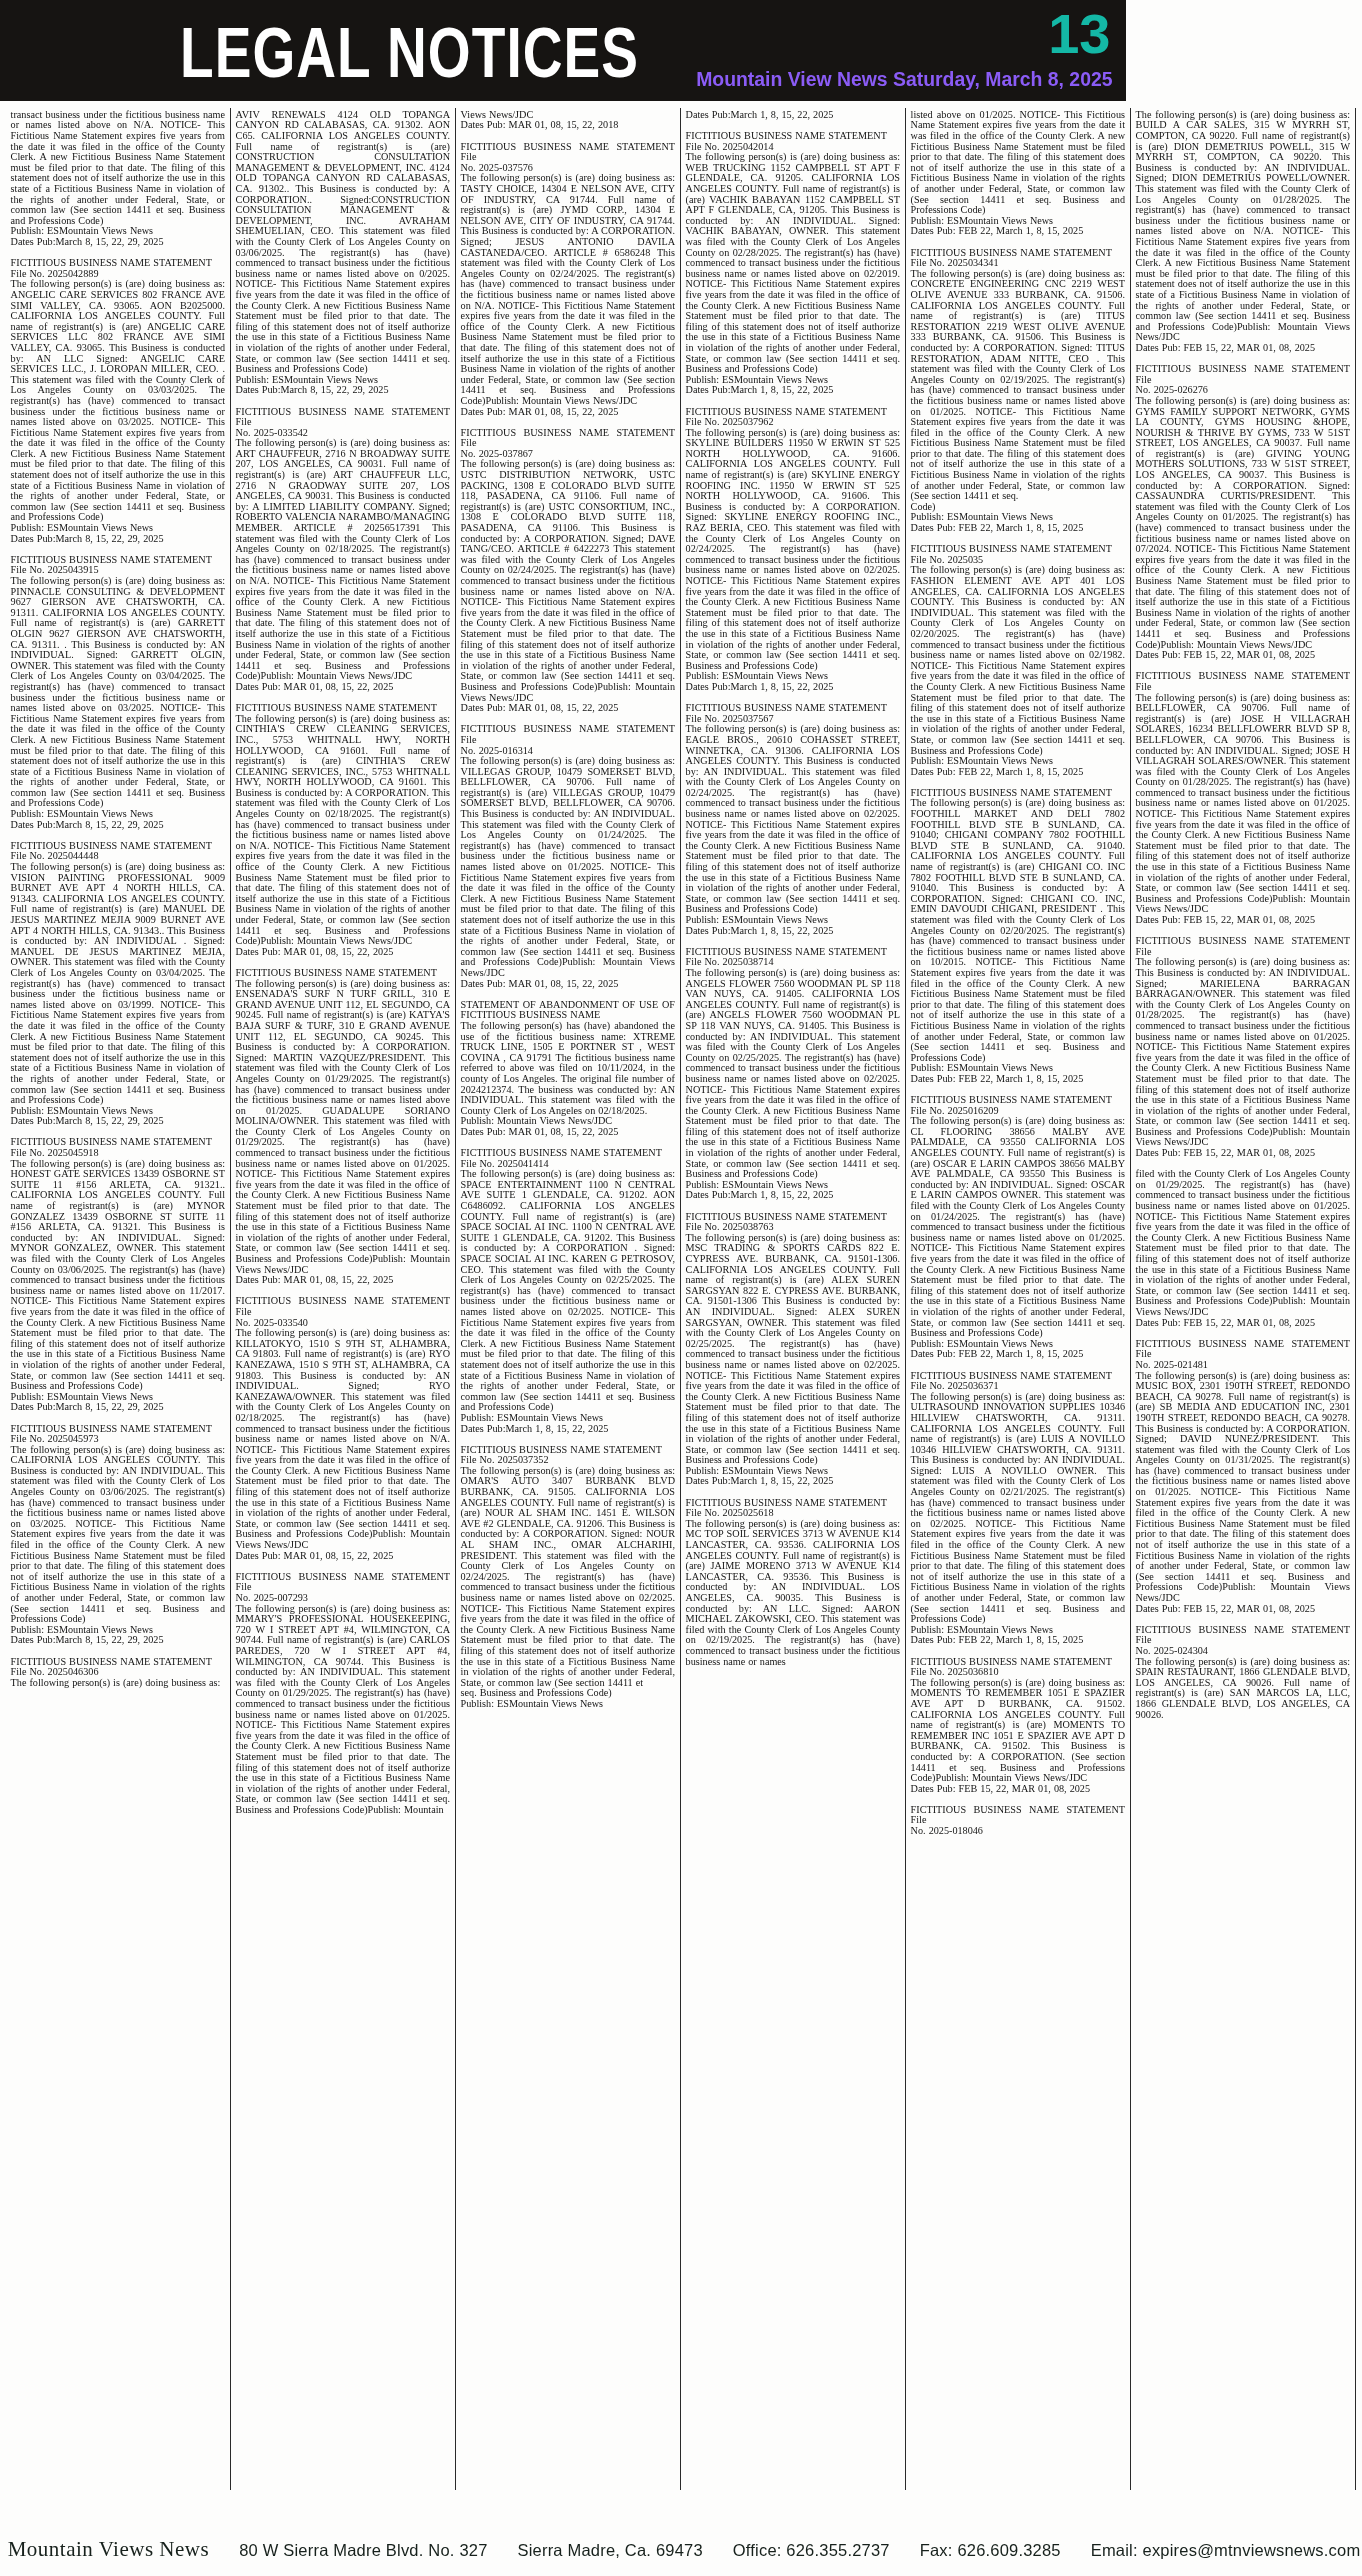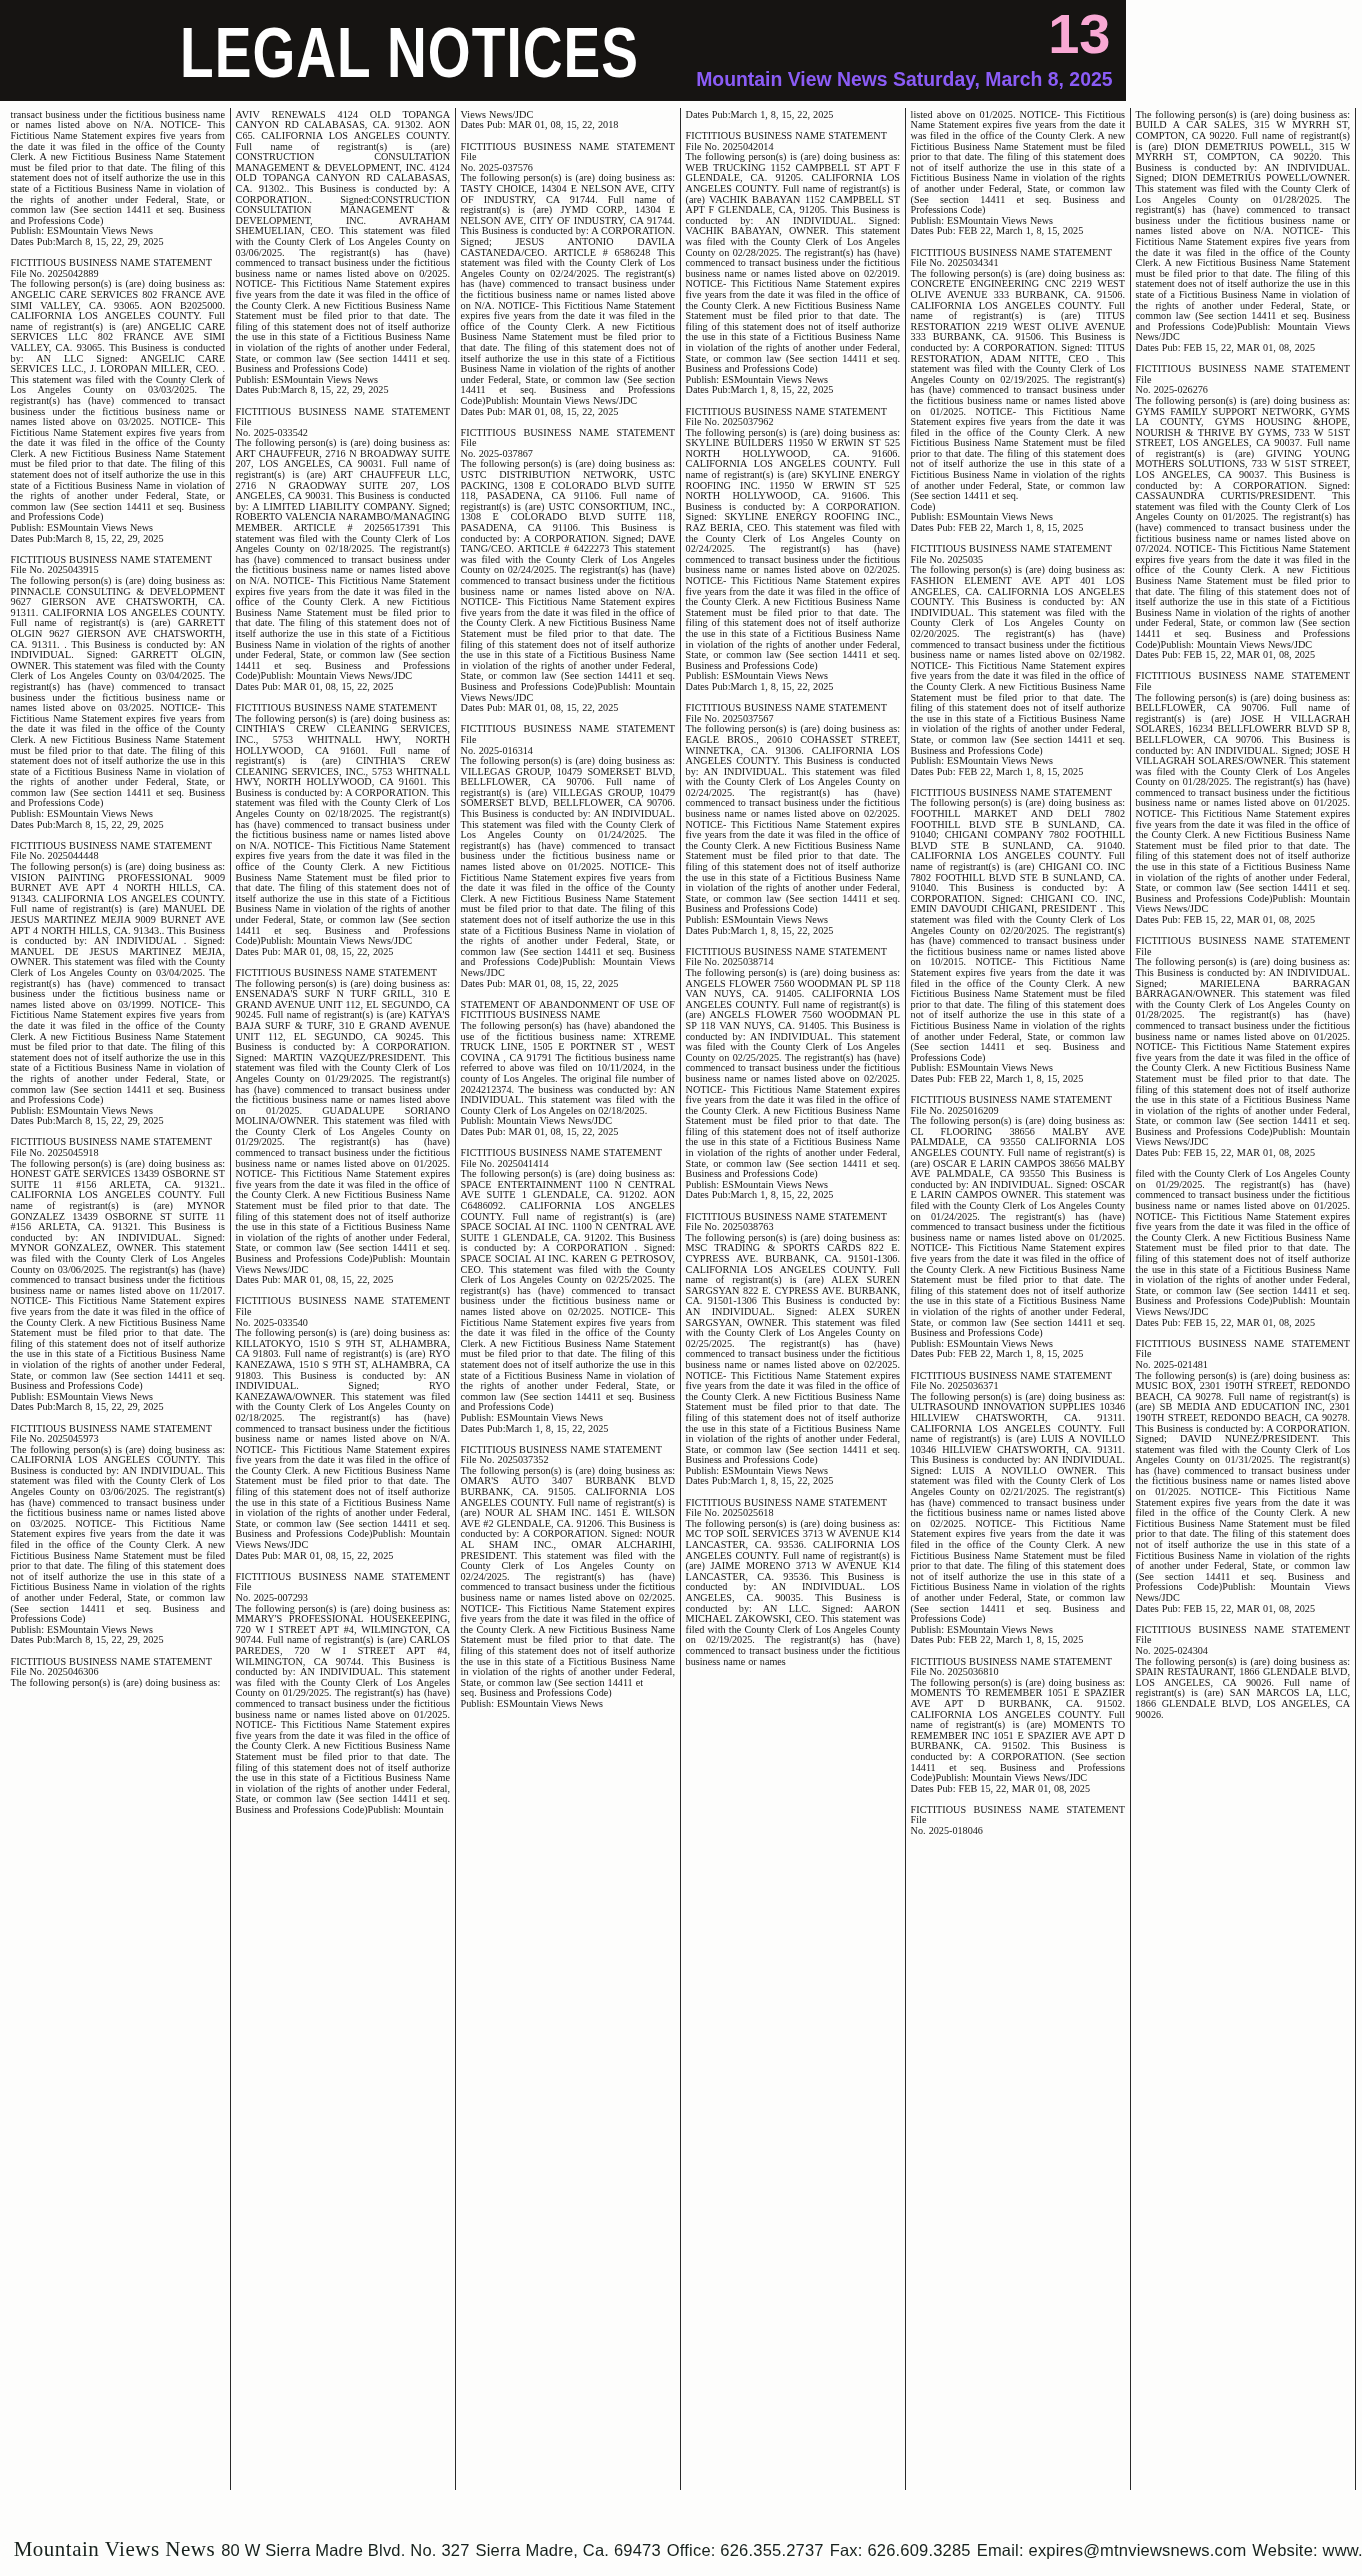--- a/index.html
+++ b/index.html
@@ -10,21 +10,21 @@
   .header-bar{
     position:absolute;top:0;left:0;width:1126px;height:101px;background:#161412;
   }
   .legal-title{
     position:absolute;left:180px;top:15.5px;color:#fff;
     font-family:"Liberation Sans", sans-serif;font-weight:bold;
     font-size:54px;line-height:1;letter-spacing:1px;
     transform:scale(1.02,1.32);transform-origin:left top;white-space:nowrap;
   }
   .page-number{
-    position:absolute;right:15.5px;top:5.8px;color:#f9a8d4;
+    position:absolute;right:15.5px;top:5.8px;color:#14b8a6;
     font-family:"Liberation Sans", sans-serif;font-weight:bold;font-size:56px;line-height:1;
   }
   .header-sub{
     position:absolute;right:13.5px;top:68px;color:#8b5cf6;
     font-family:"Liberation Sans", sans-serif;font-weight:bold;font-size:19.4px;white-space:nowrap;
   }
   .columns{
     position:absolute;top:108px;left:5.8px;width:1353px;height:2382px;
     display:flex;flex-direction:row;
   }
@@ -33,23 +33,22 @@
     border-right:1px solid #2a2a2a;overflow:hidden;height:2382px;
     font-size:10.2px;line-height:10.6px;text-align:justify;
   }
   .col:first-child{border-left:none;}
   .notice{
     margin:0 0 10.6px 0;white-space:pre-line;
     word-spacing:0.5px;
   }
   .footer{
     position:absolute;left:7.7px;right:3.9px;bottom:5.8px;height:33px;
-    display:flex;align-items:baseline;gap:6px;white-space:nowrap;
+    display:flex;align-items:baseline;gap:30px;white-space:nowrap;
     color:#17211c;
-    margin-left:6px;
   }
   .footer-name{
     font-family:"Liberation Serif", serif;font-size:21px;letter-spacing:0.5px;
   }
   .footer-item{
     font-family:"Liberation Sans", sans-serif;font-size:16.5px;letter-spacing:0.2px;
   }
 </style>
 </head>
 <body>

